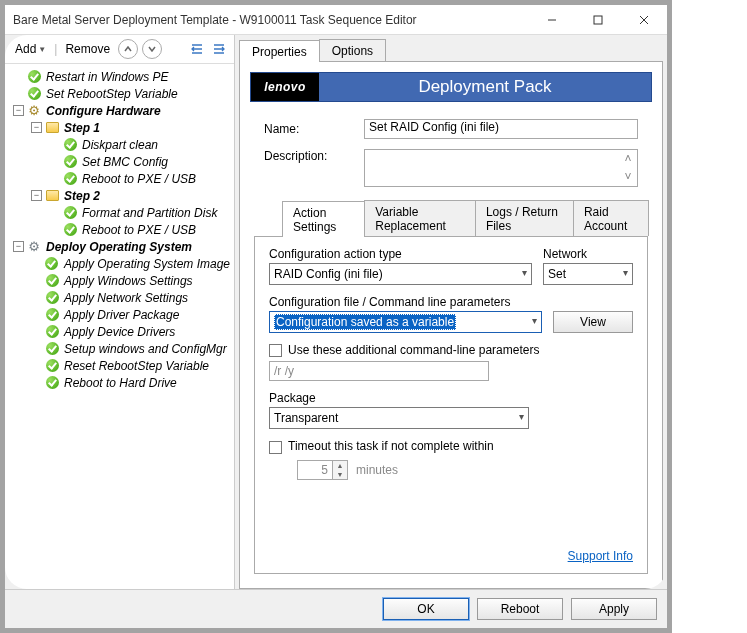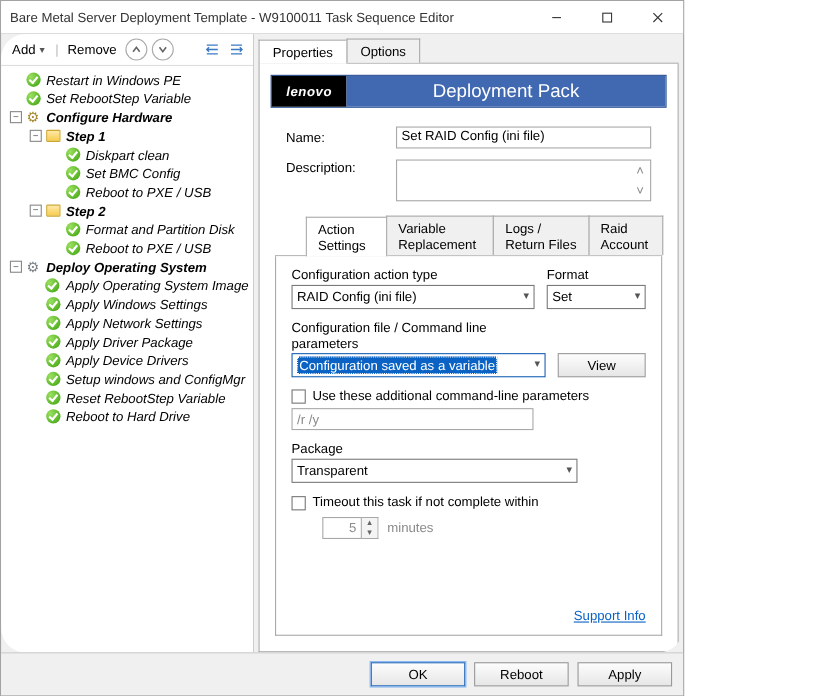--- a/index.html
+++ b/index.html
@@ -1,17 +1,17 @@
 <!DOCTYPE html>
 <html><head>
 <meta charset="utf-8">
 <style>
   * { box-sizing: border-box; font-family: "Segoe UI", Tahoma, sans-serif; font-size: 12px; }
   html,body { margin:0; padding:0; height:100%; background:#fff; color:#000; }
-  .window { width:622px; height:633px; border:1px solid #a3a3a3; display:flex; flex-direction:column; background:#f0f0f0; }
+  .window { width:672px; height:633px; border:5px solid #a3a3a3; display:flex; flex-direction:column; background:#f0f0f0; }
 
   
   .titlebar { display:flex; align-items:center; height:30px; background:#fff; border-bottom:1px solid #ddd; }
   .titlebar .title { flex:1; padding-left:8px; color:#333; }
   .winbtns { display:flex; }
   .winbtn { width:46px; height:30px; display:flex; align-items:center; justify-content:center; color:#333; }
 
   
   .content { flex:1; display:flex; overflow:hidden;border-radius:22px; }
 
@@ -333,21 +333,21 @@
         <div class="subpane">
 
           <div class="row">
             <div class="col" style="flex:1">
               <span class="fieldlabel">Configuration action type</span>
               <div class="select">
                   <span>RAID Config (ini file)</span>
                 </div>
             </div>
             <div class="col" style="width:90px">
-              <span class="fieldlabel">Format</span>
+              <span class="fieldlabel">Network</span>
               <div class="select">
                   <span>Set</span>
                 </div>
             </div>
           </div>
 
           <div class="row">
             <div class="col" style="flex:1">
               <span class="fieldlabel">Configuration file / Command line parameters</span>
               <div class="combo selected" style="border-color:#1a5fb4">

